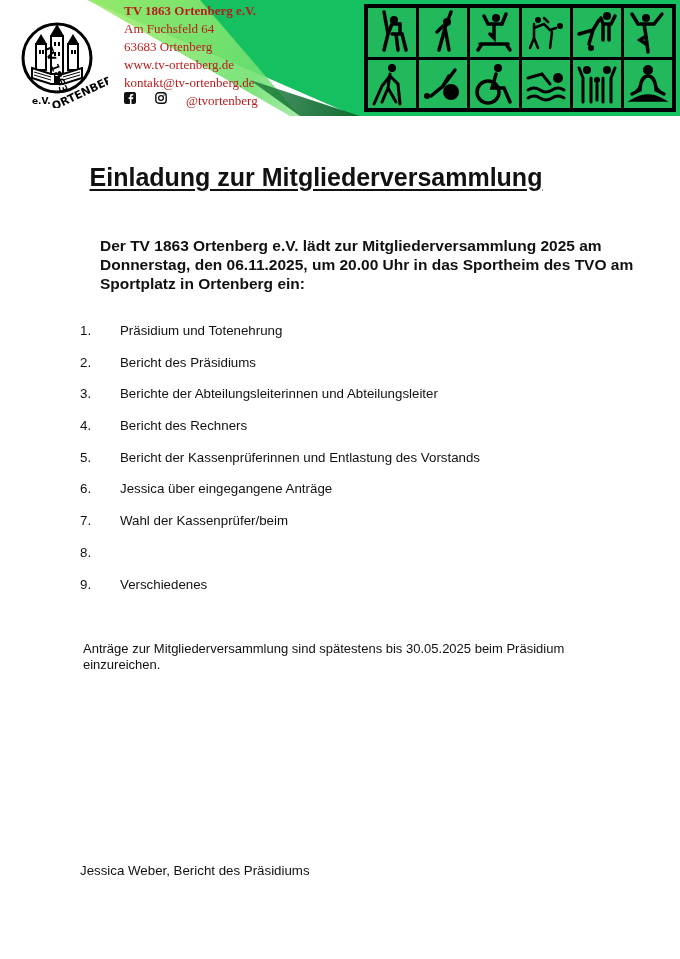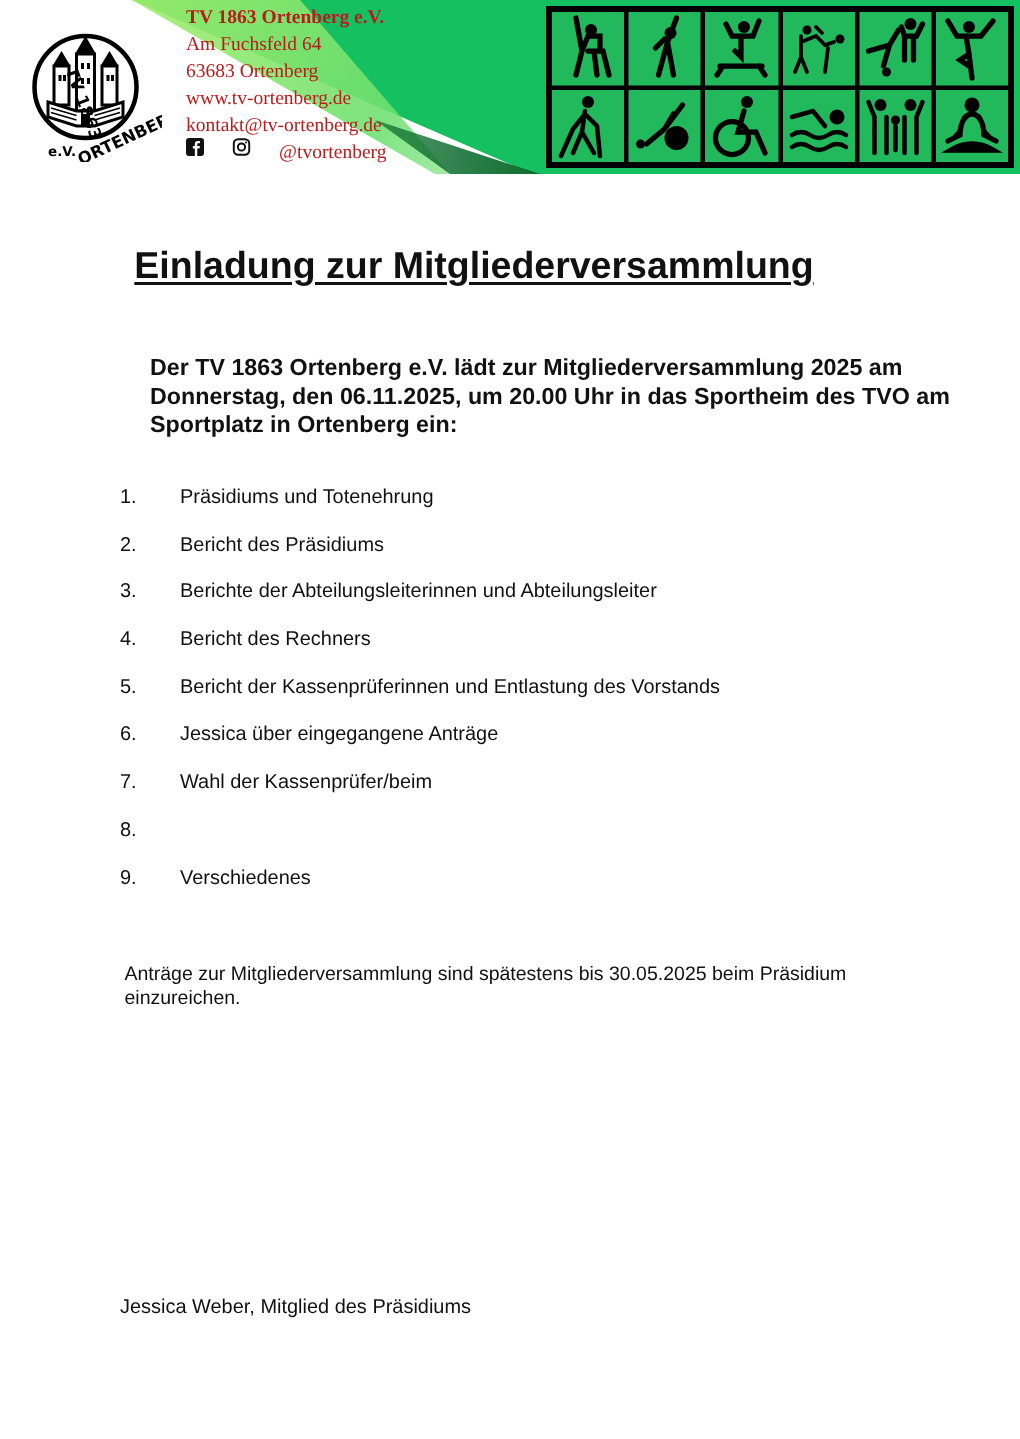--- a/index.html
+++ b/index.html
@@ -190,21 +190,21 @@
   </div>
 </div>
 
 <div class="title">Einladung zur Mitgliederversammlung</div>
 
 <div class="intro">Der TV 1863 Ortenberg e.V. lädt zur Mitgliederversammlung 2025 am Donnerstag, den 06.11.2025, um 20.00 Uhr in das Sportheim des TVO am Sportplatz in Ortenberg ein:</div>
 
 <ol class="agenda">
   <li>
       <span class="num">1.</span>
-      <span>Präsidiums und Totenehrung</span>
+      <span>Präsidium und Totenehrung</span>
     </li>
   <li>
       <span class="num">2.</span>
       <span>Bericht des Präsidiums</span>
     </li>
   <li>
       <span class="num">3.</span>
       <span>Berichte der Abteilungsleiterinnen und Abteilungsleiter</span>
     </li>
   <li>
@@ -227,13 +227,13 @@
       <span class="num">8.</span>
     </li>
   <li>
       <span class="num">9.</span>
       <span>Verschiedenes</span>
     </li>
 </ol>
 
 <div class="note">Anträge zur Mitgliederversammlung sind spätestens bis 30.05.2025 beim Präsidium einzureichen.</div>
 
-<div class="signature">Jessica Weber, Mitglied des Präsidiums</div>
+<div class="signature">Jessica Weber, Bericht des Präsidiums</div>
 
 </body></html>

